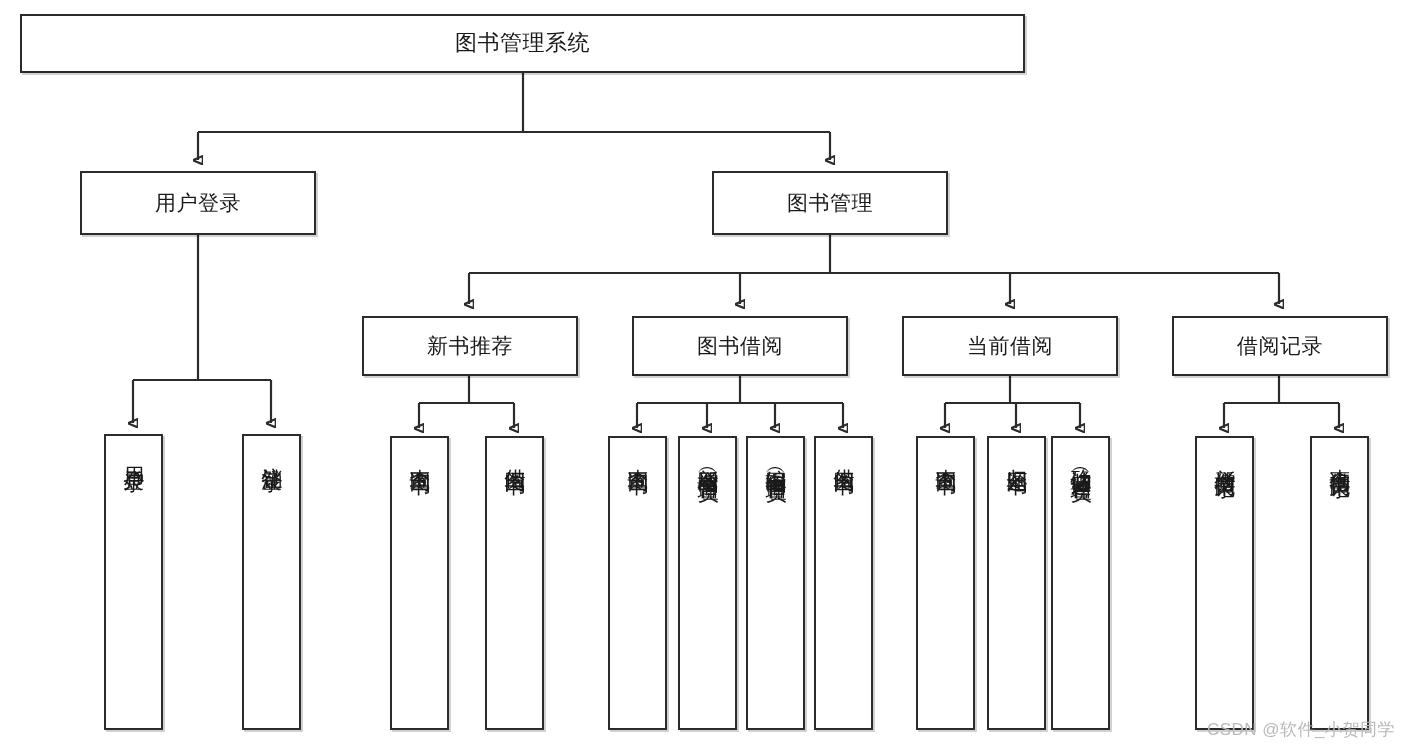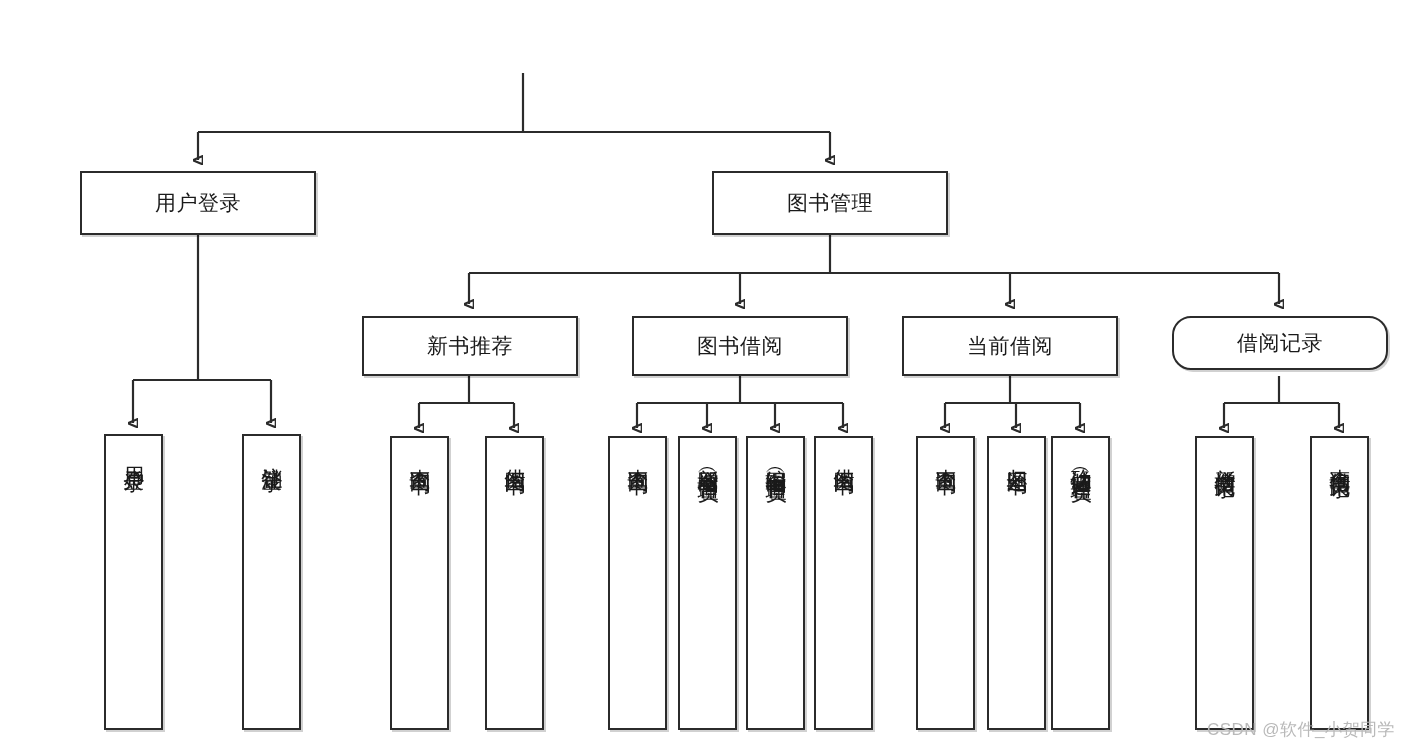--- a/index.html
+++ b/index.html
@@ -129,38 +129,41 @@
     <line x1="945" y1="403" x2="945" y2="428" marker-end="url(#arrow)"></line>
     <line x1="1016" y1="403" x2="1016" y2="428" marker-end="url(#arrow)"></line>
     <line x1="1080" y1="403" x2="1080" y2="428" marker-end="url(#arrow)"></line>
 
     <line x1="1279" y1="376" x2="1279" y2="403"></line>
     <line x1="1224" y1="403" x2="1339" y2="403"></line>
     <line x1="1224" y1="403" x2="1224" y2="428" marker-end="url(#arrow)"></line>
     <line x1="1339" y1="403" x2="1339" y2="428" marker-end="url(#arrow)"></line>
   </svg>
 
+  <div class="node h root" style="left:20px; top:14px; width:1005px; height:59px;">
+    <span class="label">图书管理系统</span>
+  </div>
 
   <div class="node h" style="left:80px; top:171px; width:236px; height:64px;">
     <span class="label">用户登录</span>
   </div>
   <div class="node h" style="left:712px; top:171px; width:236px; height:64px;">
     <span class="label">图书管理</span>
   </div>
 
   <div class="node h" style="left:362px; top:316px; width:216px; height:60px;">
     <span class="label">新书推荐</span>
   </div>
   <div class="node h" style="left:632px; top:316px; width:216px; height:60px;">
     <span class="label">图书借阅</span>
   </div>
   <div class="node h" style="left:902px; top:316px; width:216px; height:60px;">
     <span class="label">当前借阅</span>
   </div>
-  <div class="node h" style="left:1172px; top:316px; width:216px; height:54px;border-radius:19px;">
+  <div class="node h" style="left:1172px; top:316px; width:216px; height:60px;">
     <span class="label">借阅记录</span>
   </div>
 
   <div class="node v" style="left:104px; top:434px; width:59px; height:296px;">
     <span class="label">用户登录</span>
   </div>
   <div class="node v" style="left:242px; top:434px; width:59px; height:296px;">
     <span class="label">注销登录</span>
   </div>
 

